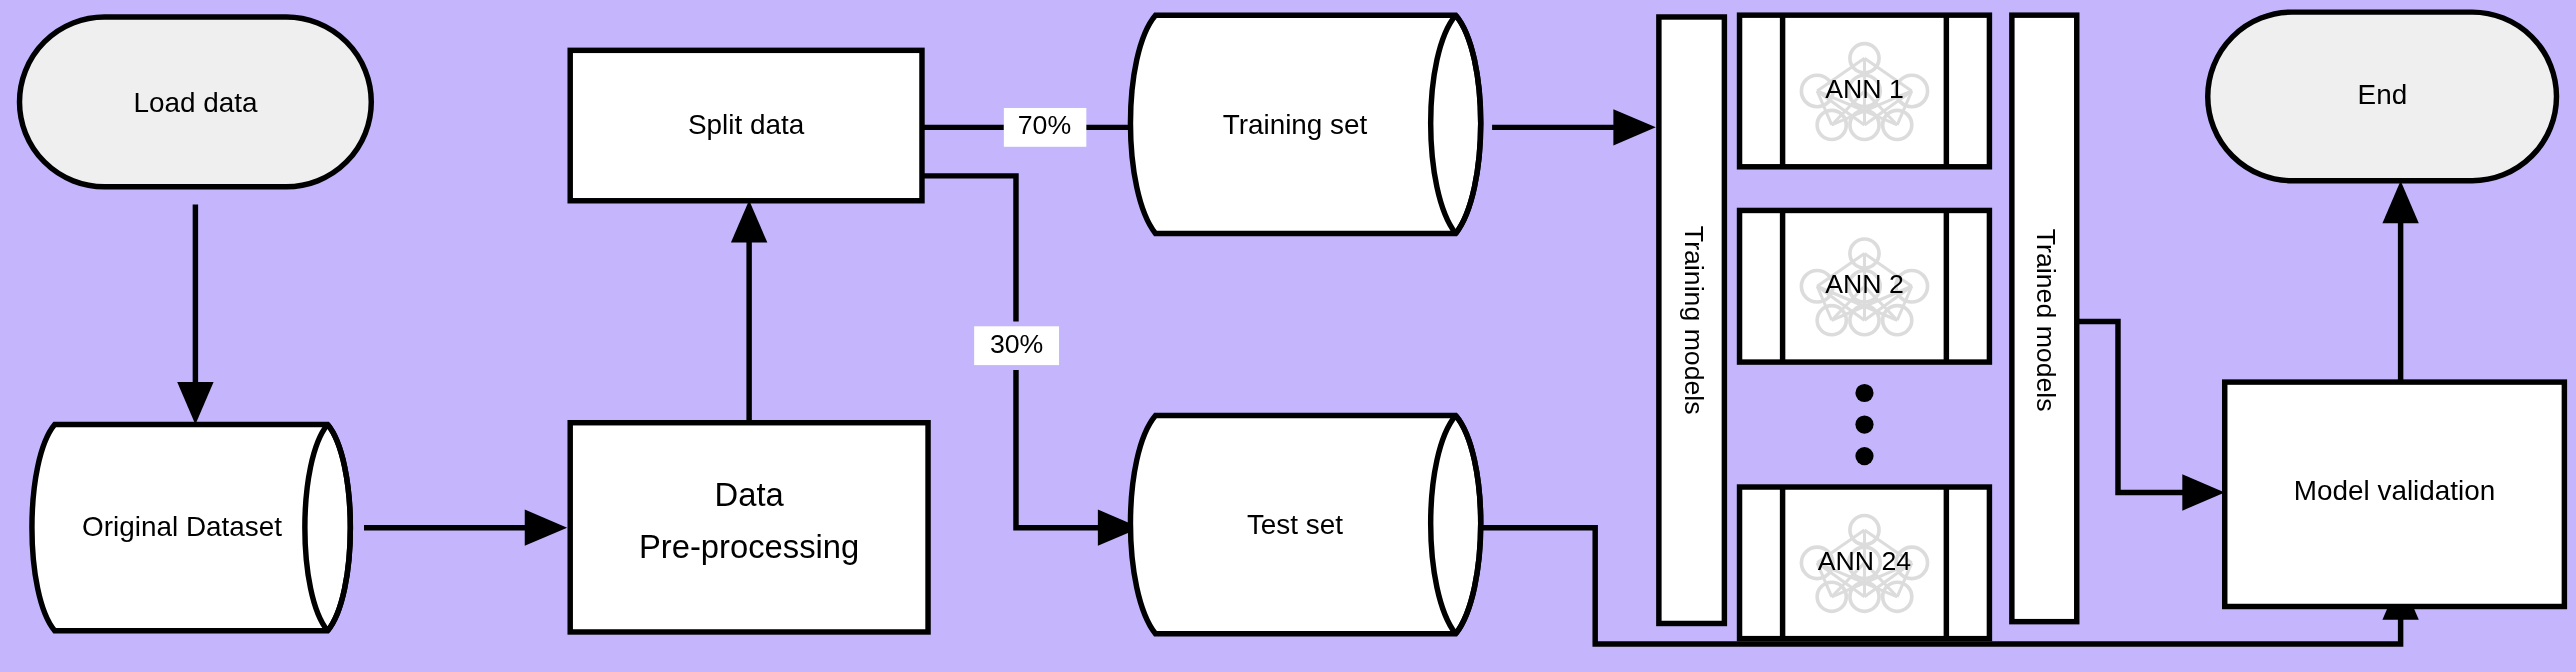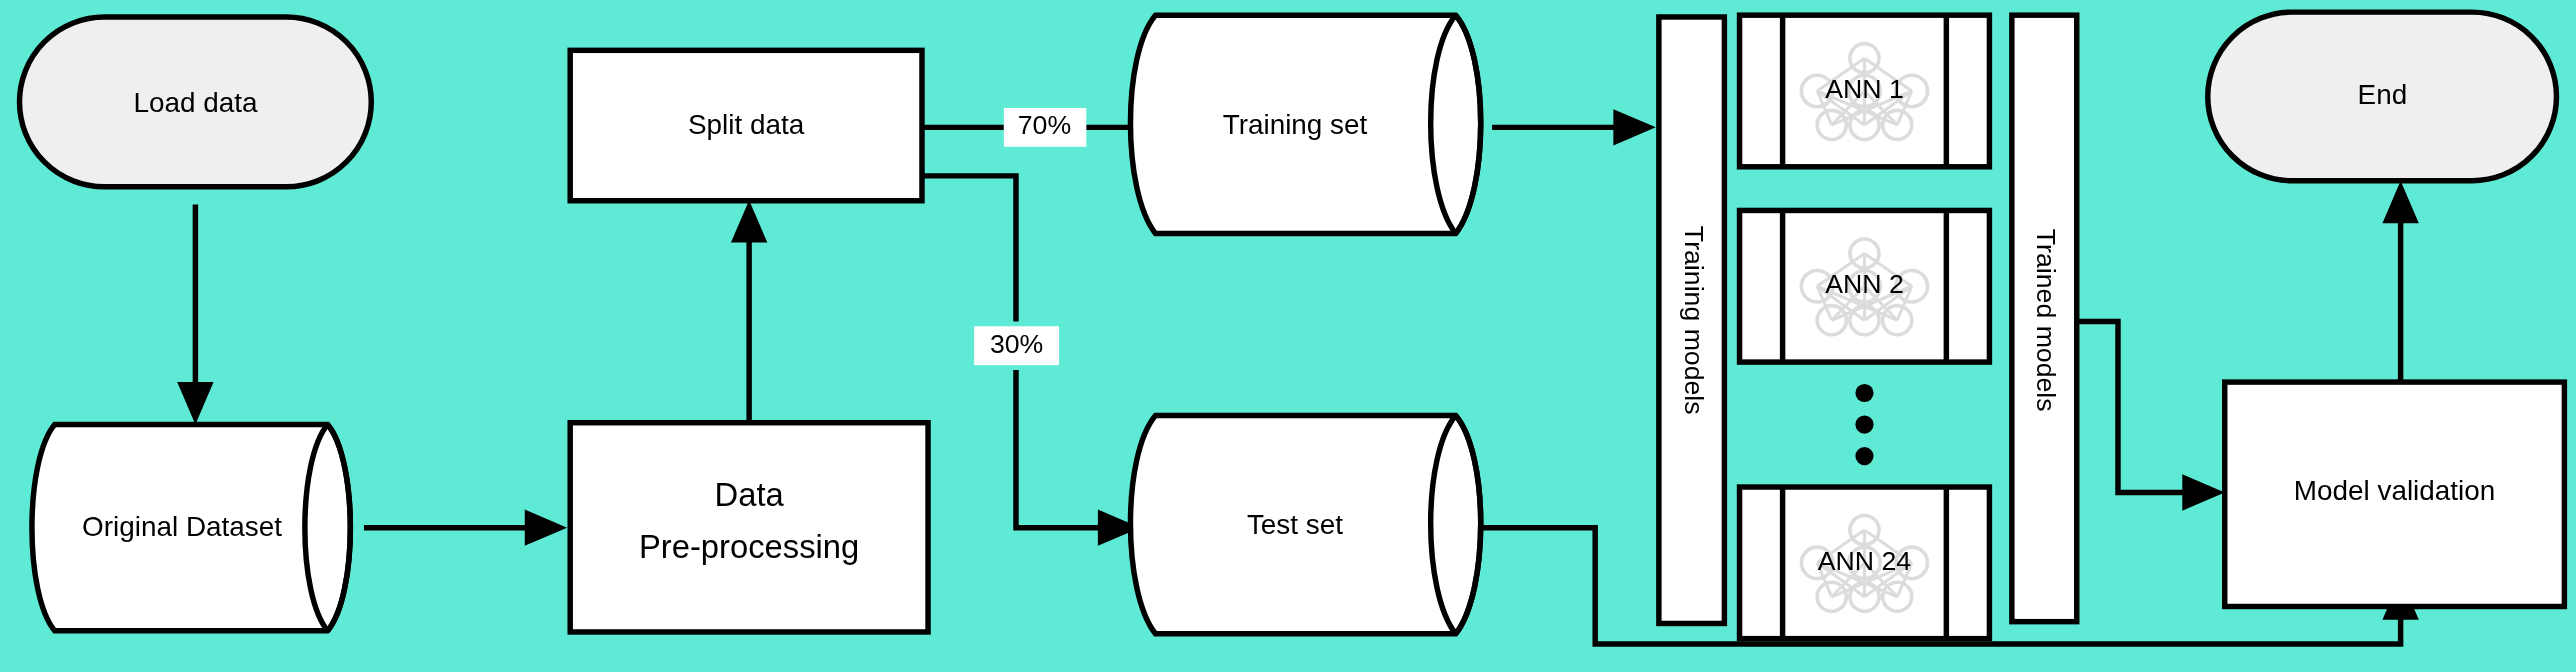--- a/index.html
+++ b/index.html
@@ -7,21 +7,21 @@
     padding: 0;
     background: #ffffff;
   }
   body {
     font-family: "Liberation Sans", sans-serif;
   }
   #canvas {
     position: relative;
     width: 2576px;
     height: 672px;
-    background: #5eead4;
+    background: #c4b5fd;
     overflow: hidden;
   }
   svg#flow {
     position: absolute;
     left: 0;
     top: 0;
     width: 2576px;
     height: 672px;
     display: block;
   }

